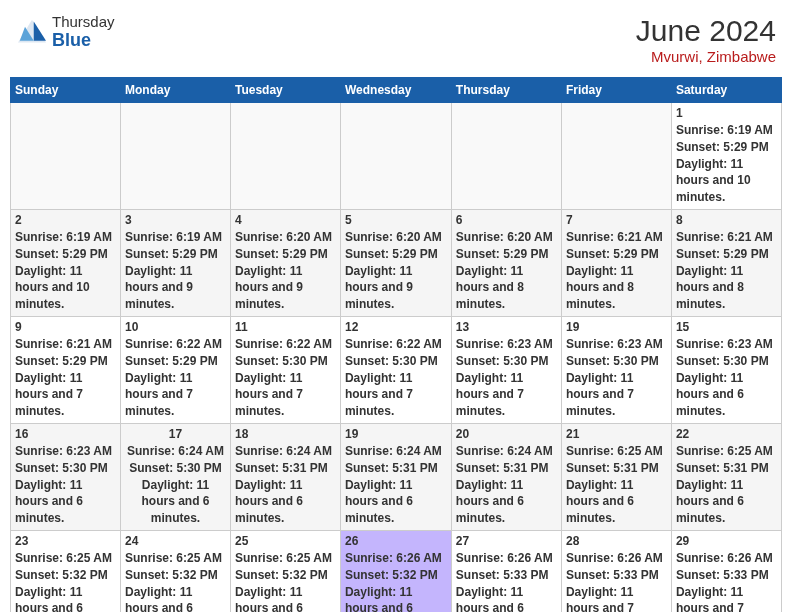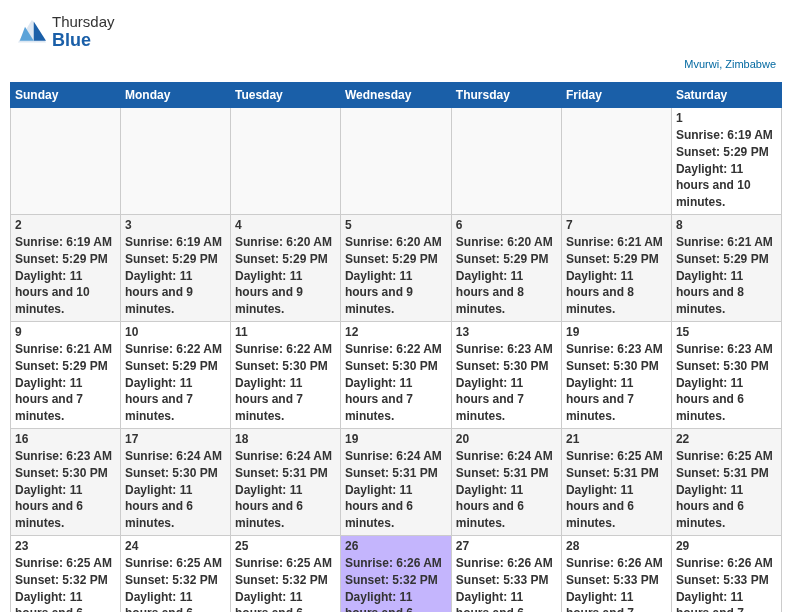--- a/index.html
+++ b/index.html
@@ -28,23 +28,22 @@
     }
     .title-block {
       text-align: right;
     }
     .month-year {
       font-size: 30px;
       color: #333;
       font-weight: normal;
     }
     .location {
-      font-size: 11px;
-      color: #0369a1;
-      margin-top: 44px;
+      font-size: 15px;
+      color: #b91c1c;
     }
     .calendar {
       width: 100%;
       border-collapse: collapse;
       border: 1px solid #ccc;
     }
     .calendar th {
       background-color: #1a5fa8;
       color: #fff;
       font-size: 12px;
@@ -100,20 +99,21 @@
       <polygon points="18,2 34,28 2,28" fill="#1a5fa8" opacity="0.15"></polygon>
       <polygon points="20,4 34,26 20,26" fill="#1a5fa8"></polygon>
       <polygon points="10,10 20,26 4,26" fill="#5ba3d9"></polygon>
     </svg>
     <div>
       <div style="font-size:15px; color:#333; line-height:1.1;"><span style="color:#333; font-weight:normal;">Thursday</span></div>
       <div style="font-size:18px; color:#1a5fa8; font-weight:bold; line-height:1.1;">Blue</div>
     </div>
   </div>
   <div class="title-block">
+    <div class="month-year">June 2024</div>
     <div class="location">Mvurwi, Zimbabwe</div>
   </div>
 </div>
 
 <table class="calendar">
   <thead>
     <tr>
     <th>Sunday</th>
         <th>Monday</th>
         <th>Tuesday</th>
@@ -194,21 +194,21 @@
         <td style="background: rgb(255, 255, 255);">
           <span class="day-num">15</span>
           <div class="day-info">Sunrise: 6:23 AM<br>Sunset: 5:30 PM<br>Daylight: 11 hours and 6 minutes.</div>
         </td>
       </tr>
       <tr style="background: rgb(245, 245, 245);">
         <td style="background: rgb(245, 245, 245);">
           <span class="day-num">16</span>
           <div class="day-info">Sunrise: 6:23 AM<br>Sunset: 5:30 PM<br>Daylight: 11 hours and 6 minutes.</div>
         </td>
-        <td style="background: rgb(245, 245, 245);">
+        <td style="background: rgb(245, 245, 245); text-align: center;">
           <span class="day-num">17</span>
           <div class="day-info">Sunrise: 6:24 AM<br>Sunset: 5:30 PM<br>Daylight: 11 hours and 6 minutes.</div>
         </td>
         <td style="background: rgb(245, 245, 245);">
           <span class="day-num">18</span>
           <div class="day-info">Sunrise: 6:24 AM<br>Sunset: 5:31 PM<br>Daylight: 11 hours and 6 minutes.</div>
         </td>
         <td style="background: rgb(245, 245, 245); margin-left: 40px;">
           <span class="day-num">19</span>
           <div class="day-info">Sunrise: 6:24 AM<br>Sunset: 5:31 PM<br>Daylight: 11 hours and 6 minutes.</div>

